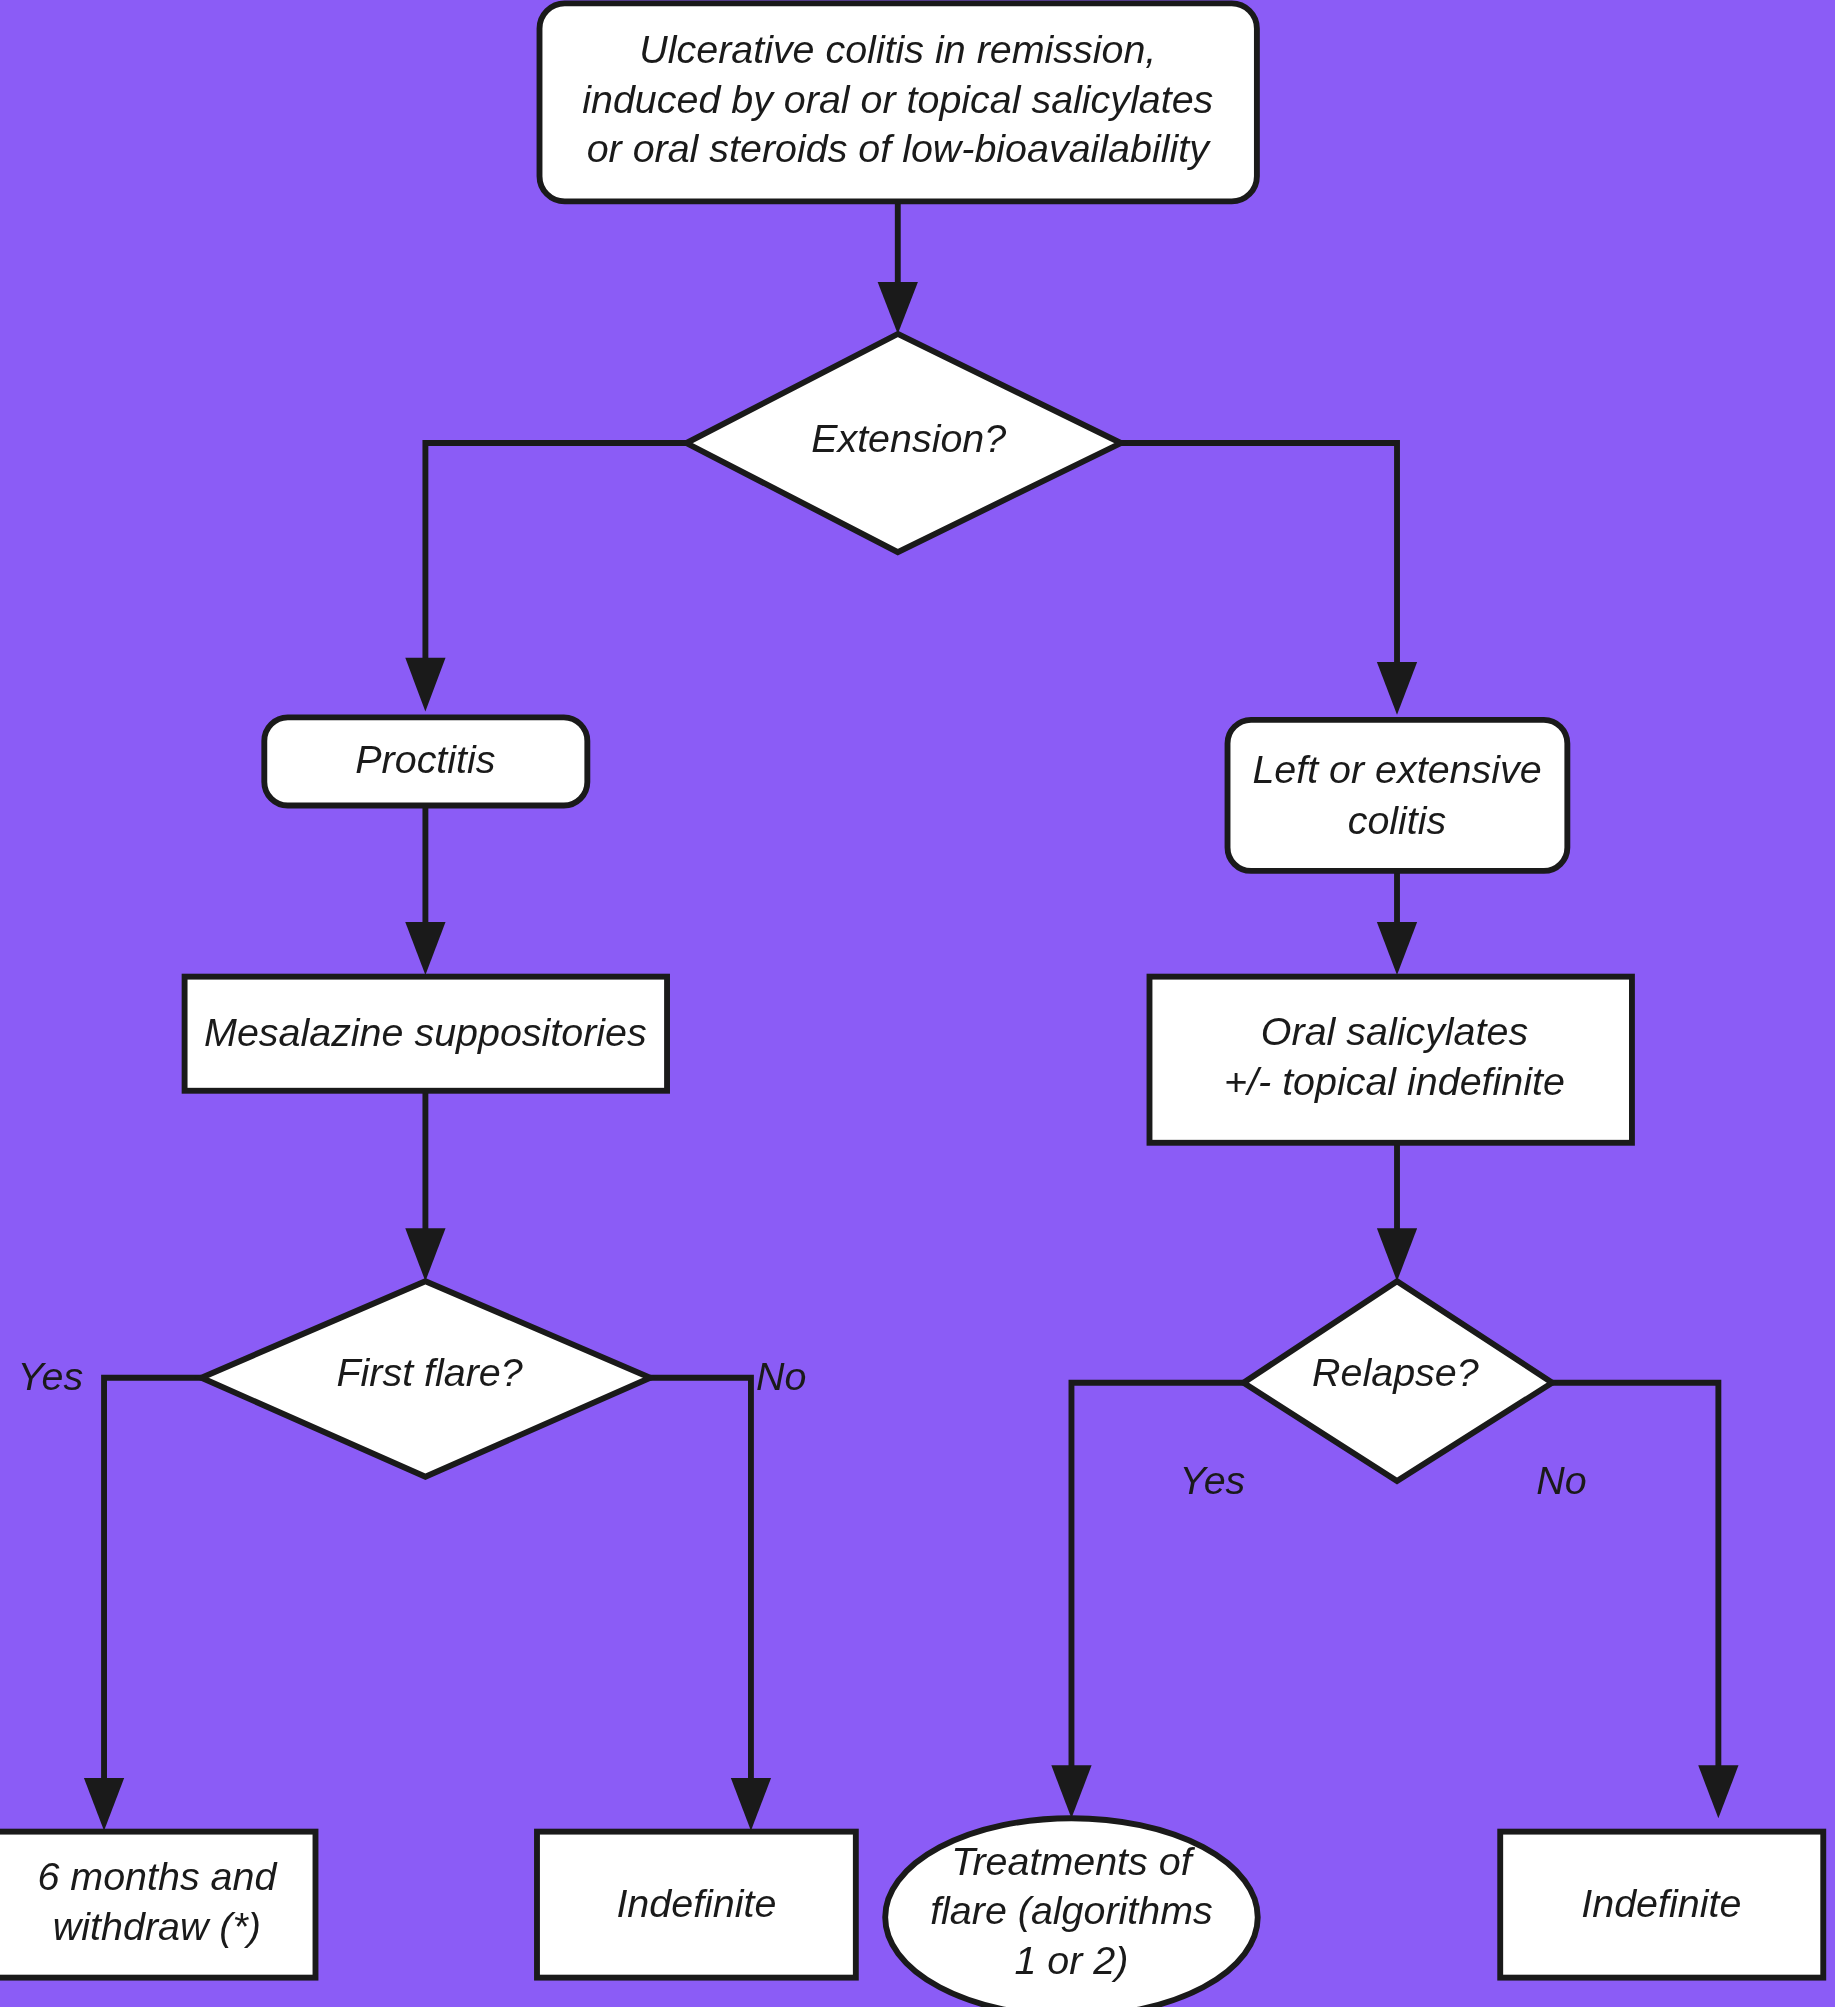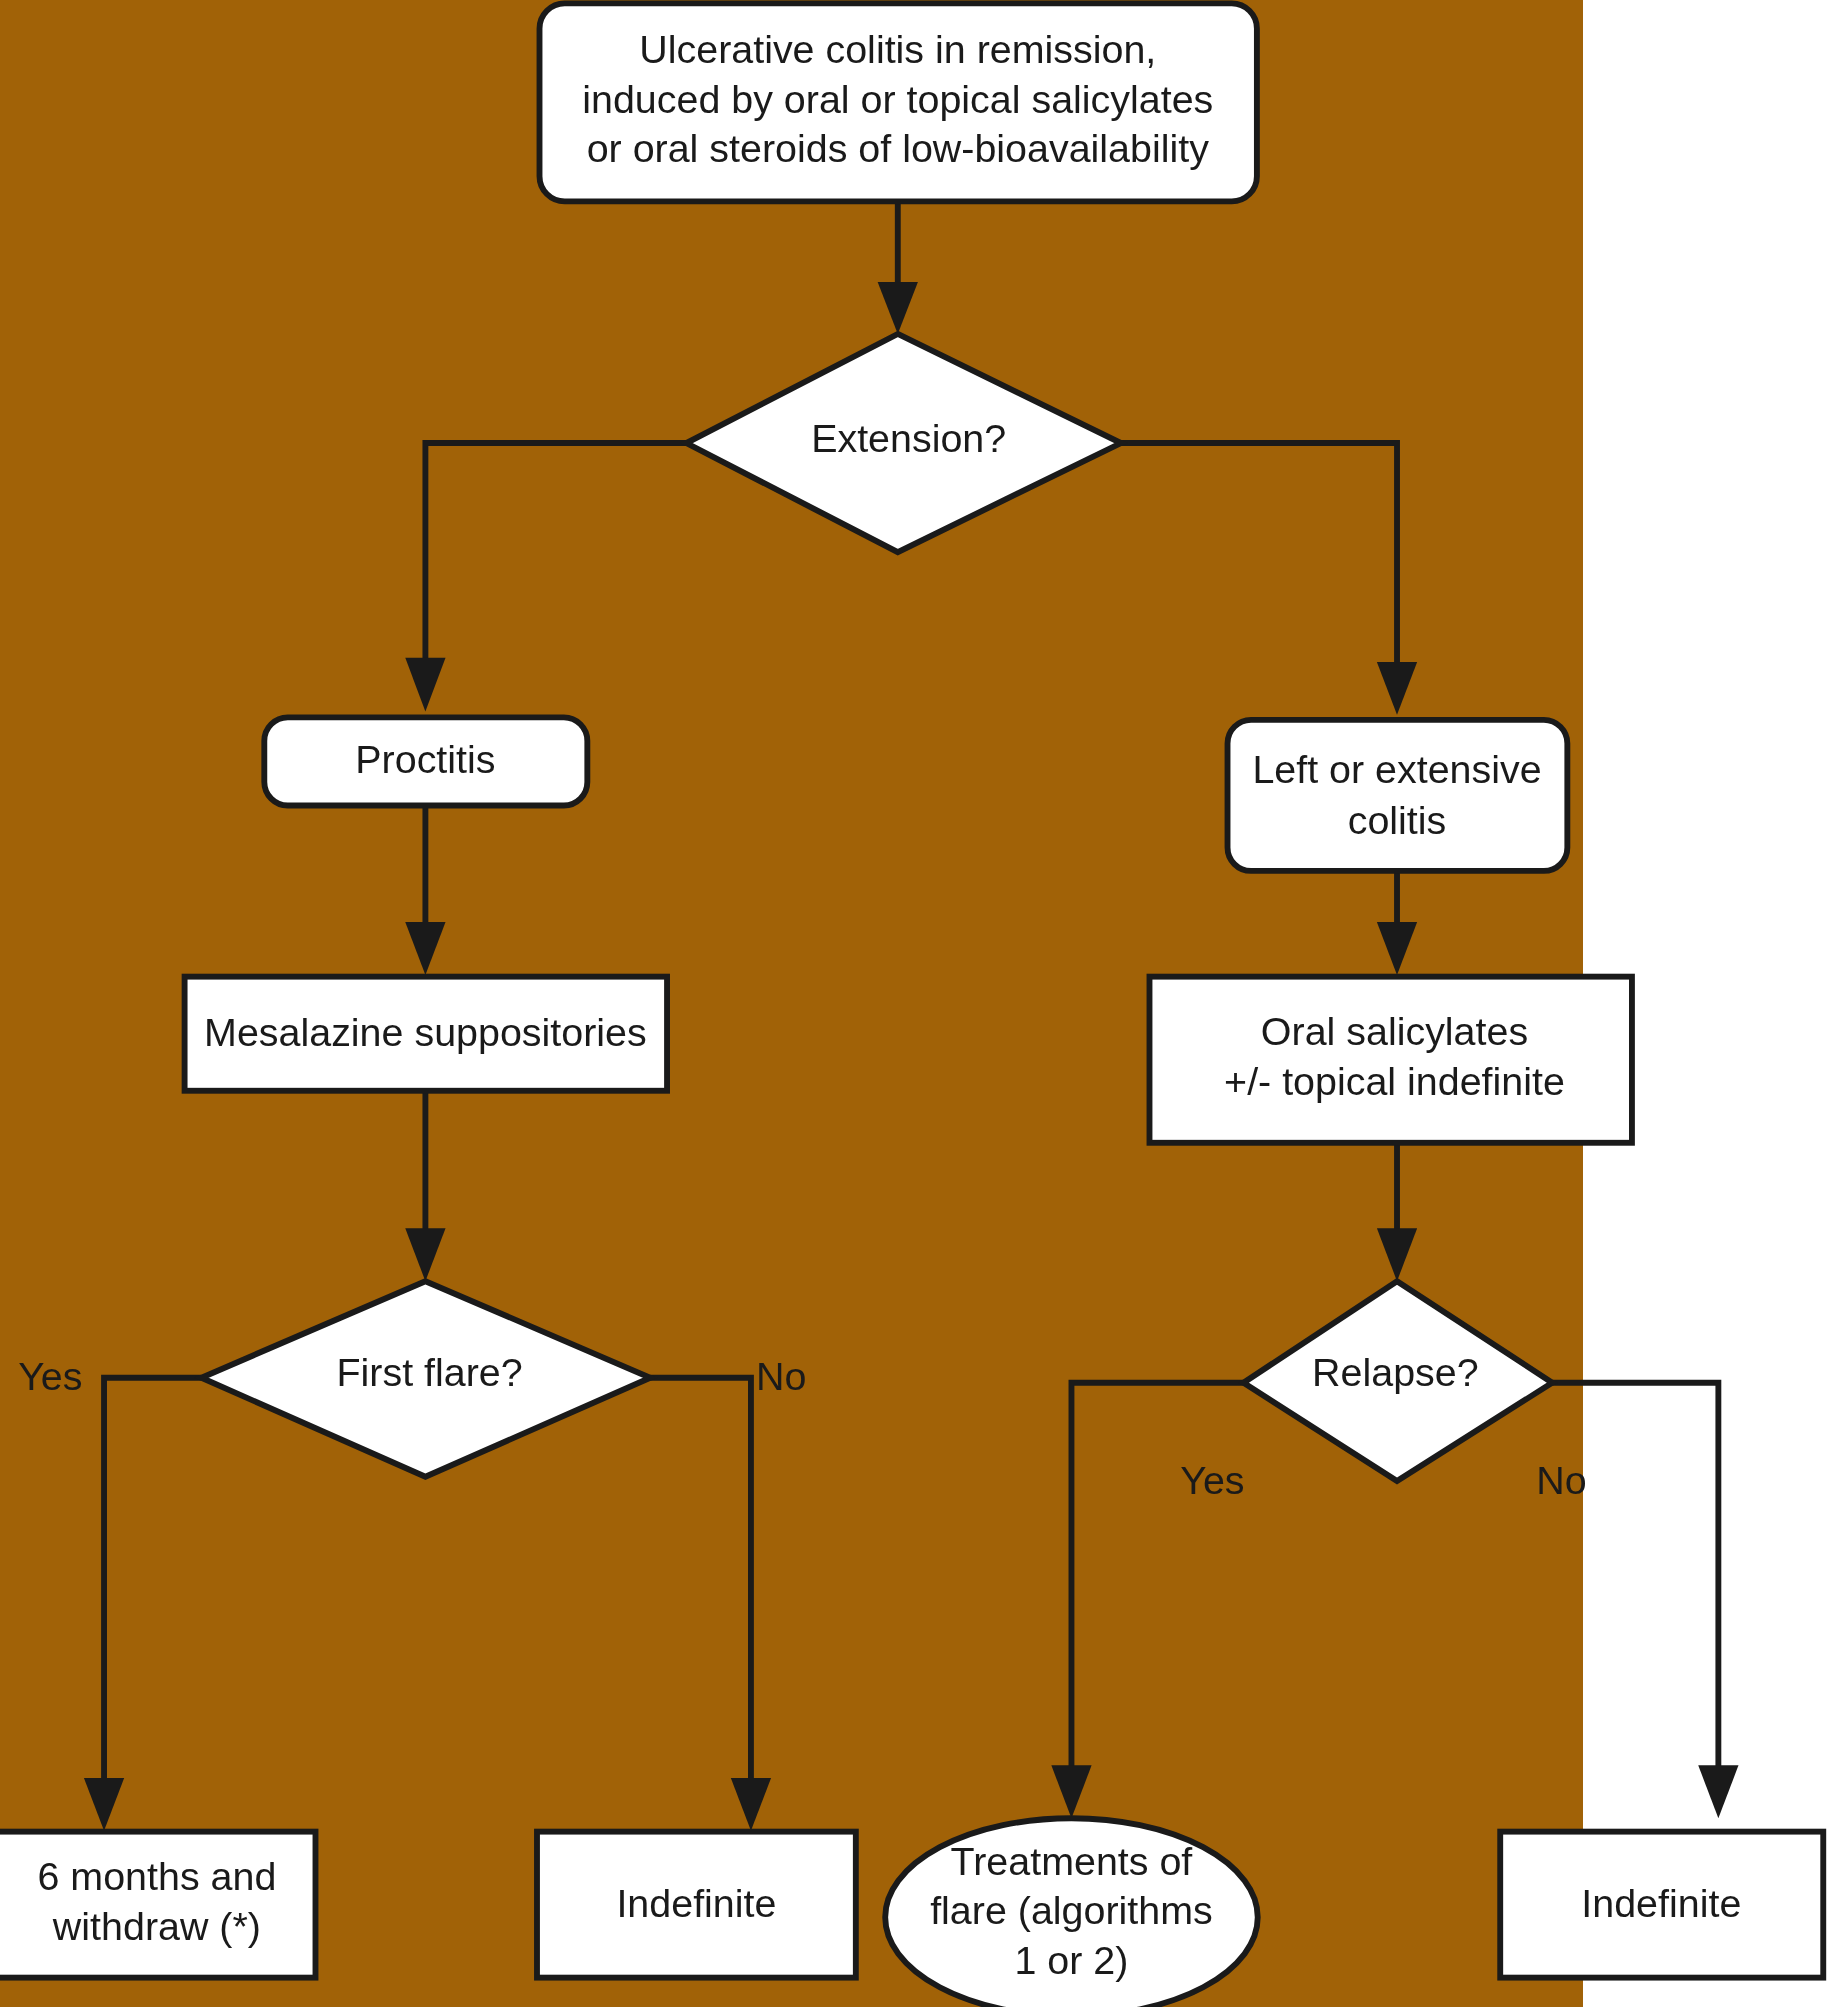--- a/index.html
+++ b/index.html
@@ -2,24 +2,25 @@
 <html style="font-size:13.4px"><head>
 <meta charset="utf-8">
 <style>
   html, body {
     margin: 0;
     padding: 0;
     background: #ffffff;
   }
   #canvas-wrap {
     position: relative;
-    width: 1583px;
+    width: 1835px;
     height: 2007px;
-    background: #a16207;
+    background: #8b5cf6;
     font-family: "Liberation Sans", sans-serif;
+    font-style: italic;
   }
   svg#flowchart {
     display: block;
     width: 1835px;
     height: 2007px;
   }
   .shape-stroke {
     fill: #ffffff;
     stroke: #1a1a1a;
     stroke-width: 7;

